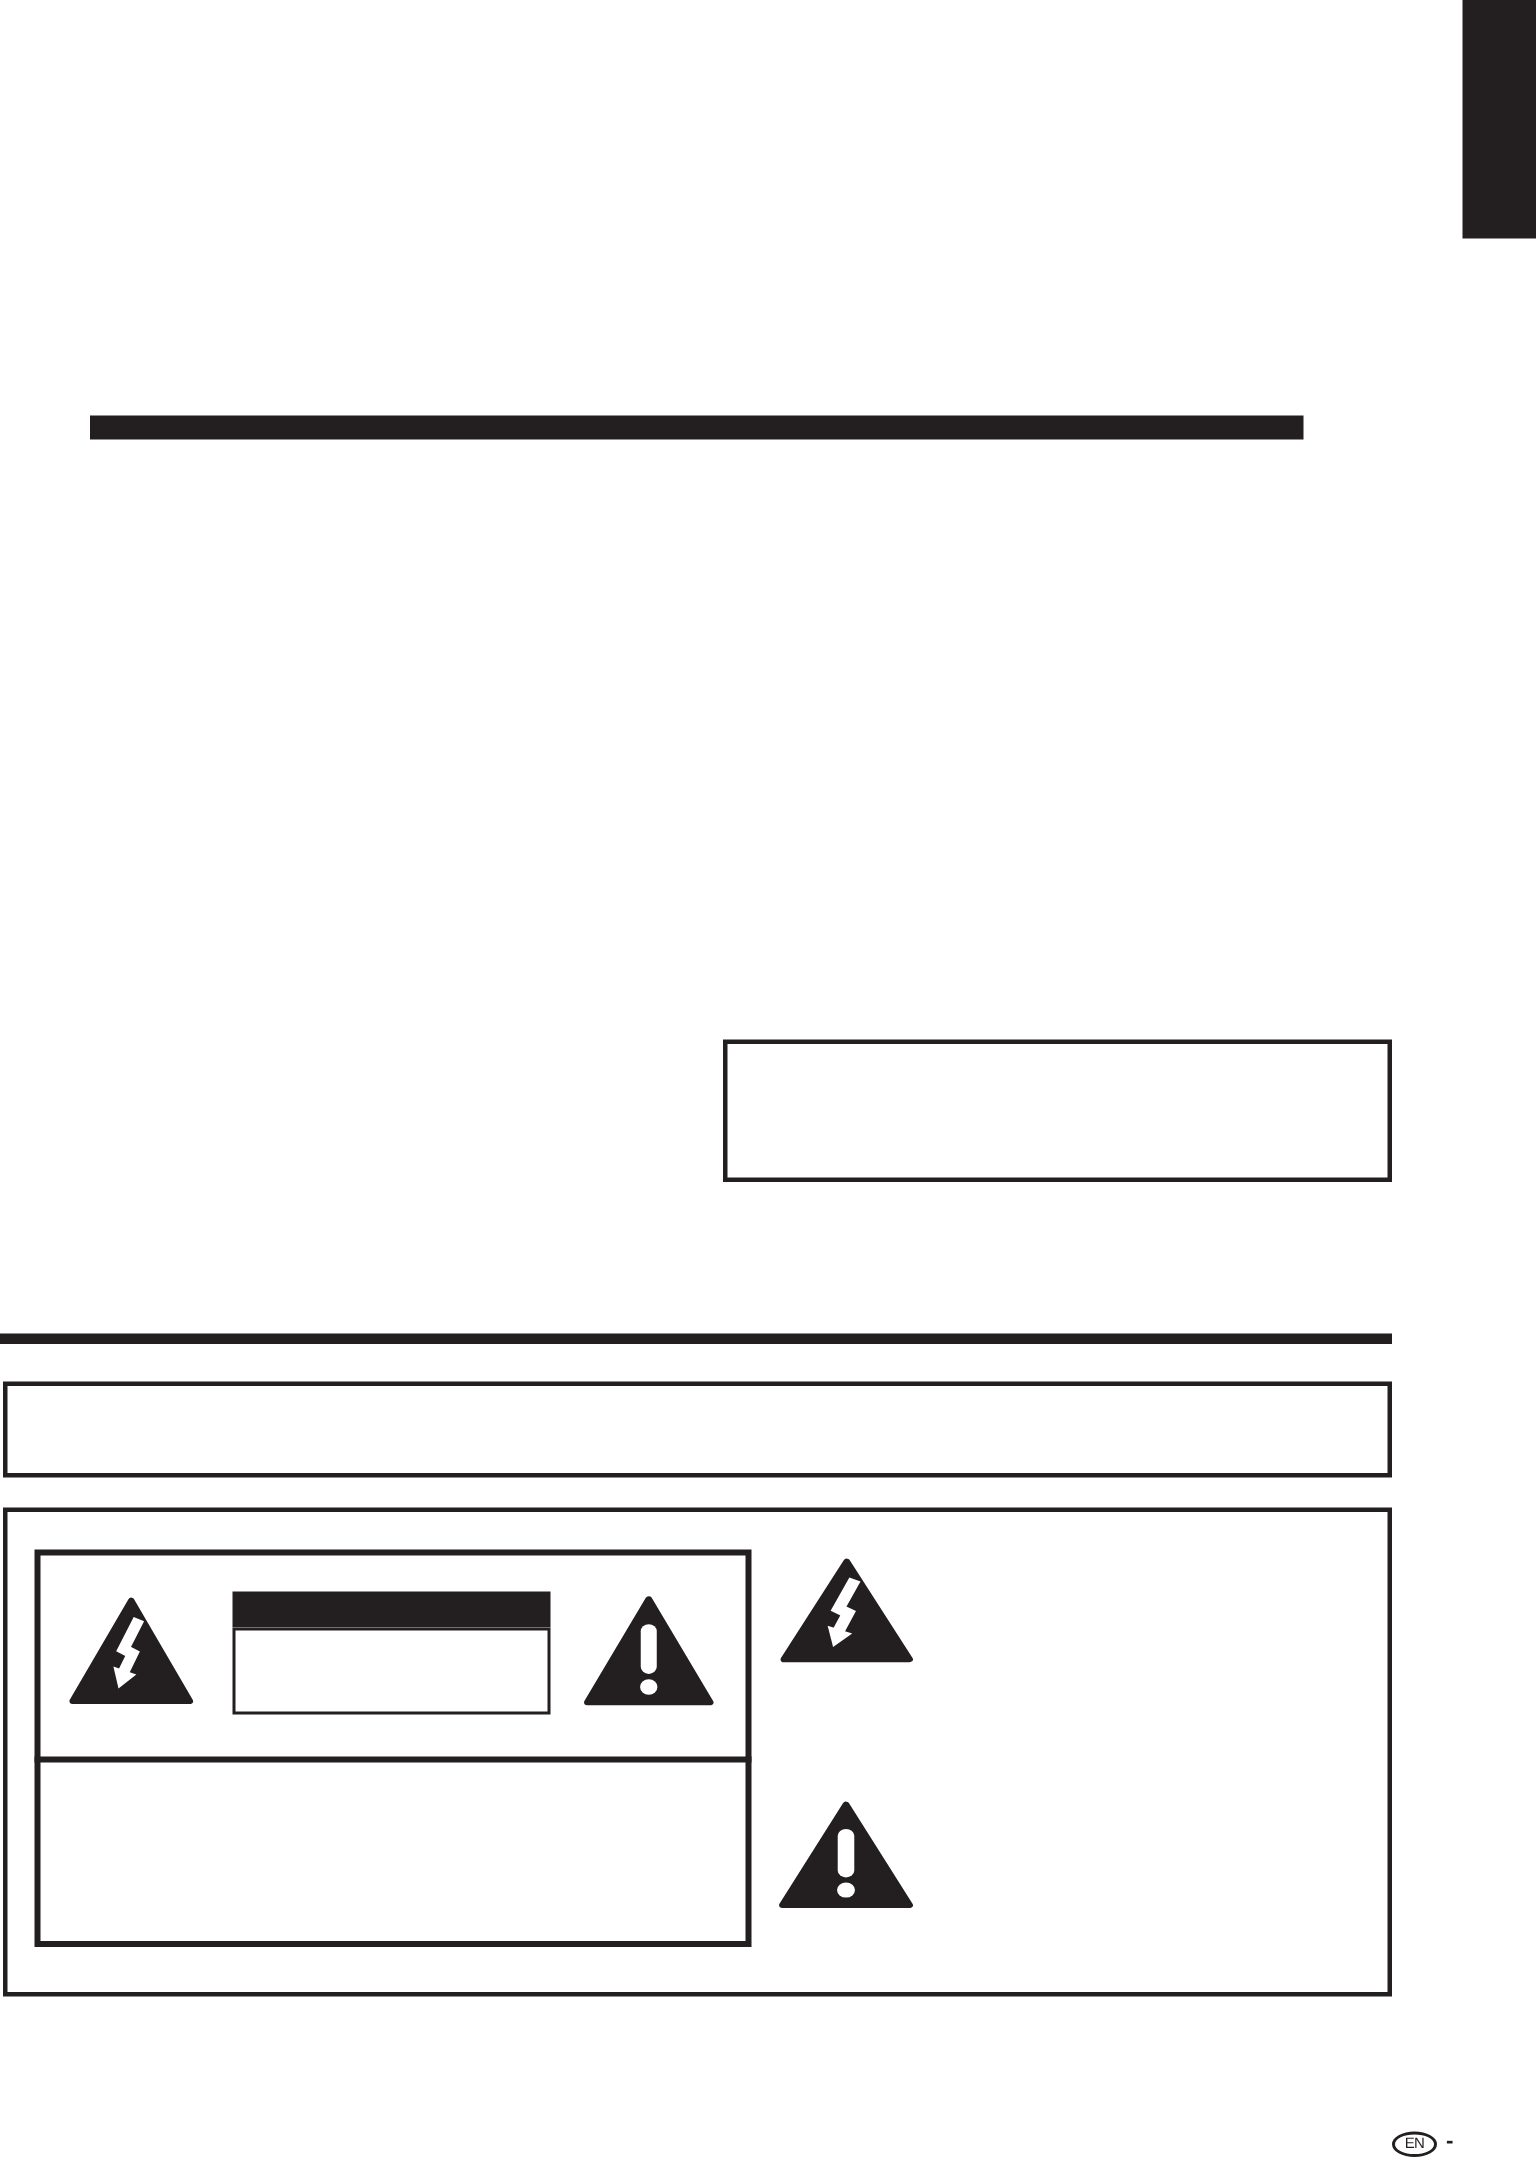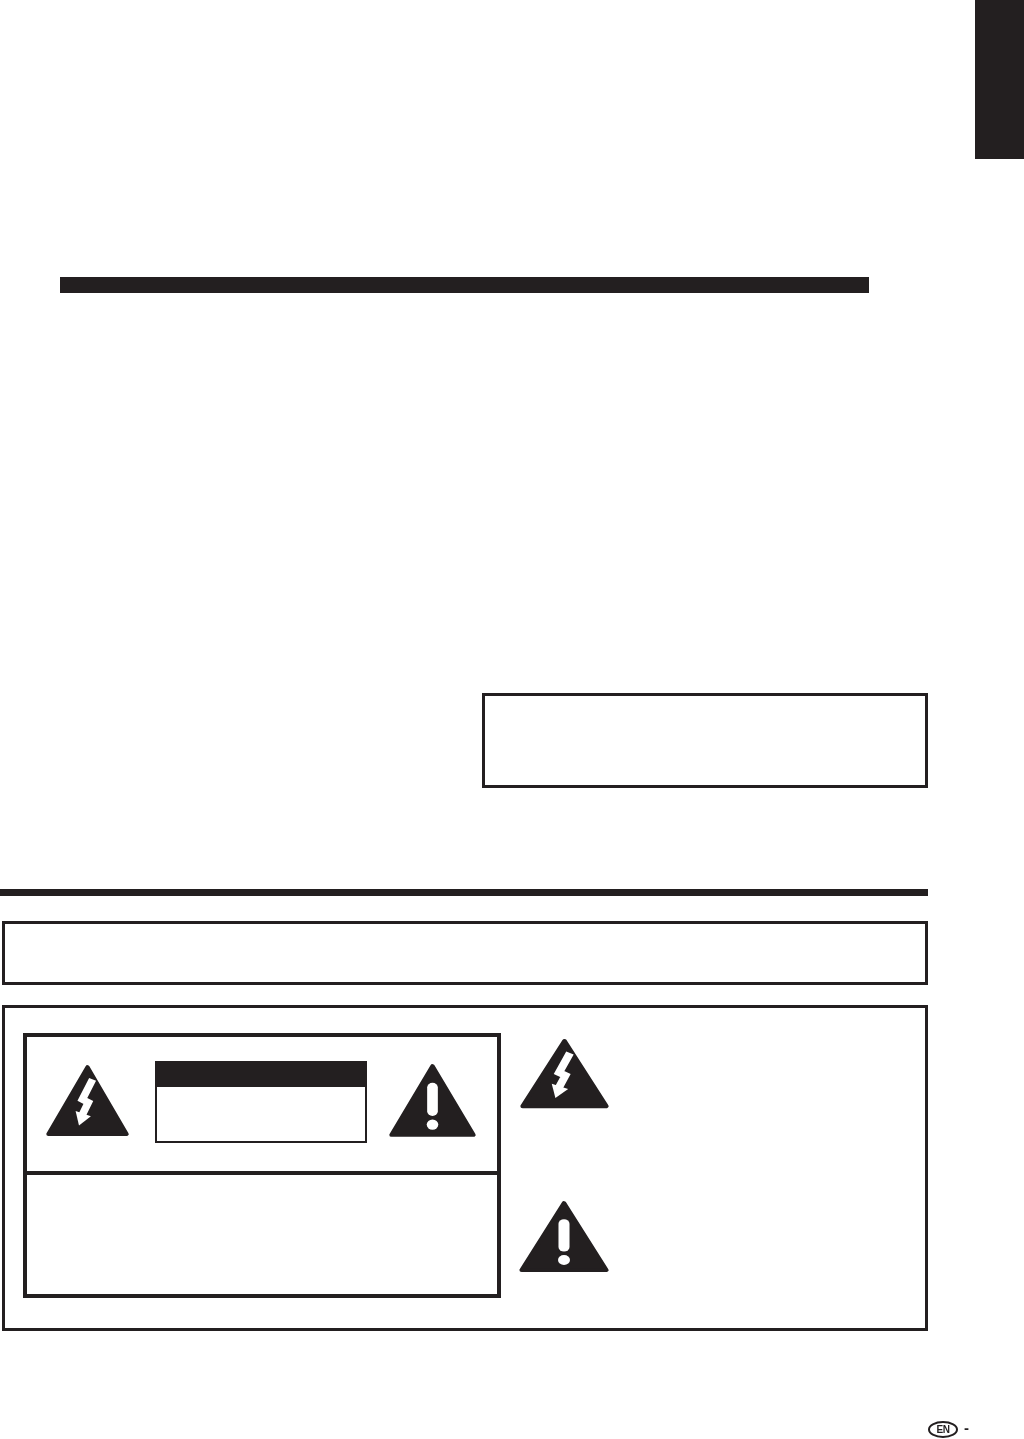--- a/index.html
+++ b/index.html
@@ -66,21 +66,21 @@
     position: absolute;
     left: 928px; top: 1421px; width: 30px; height: 17px;
     border: 2px solid #231f20;
     border-radius: 50%;
     box-sizing: border-box;
     display: flex;
     align-items: center;
     justify-content: center;
     color: #231f20;
     font-size: 10px;
-    font-weight: bold;
+    font-weight: normal;
     letter-spacing: -0.5px;
     line-height: 1;
   }
   .footer-dash {
     position: absolute;
     left: 964px; top: 1419px;
     color: #231f20;
     font-size: 15px;
     font-weight: bold;
   }

